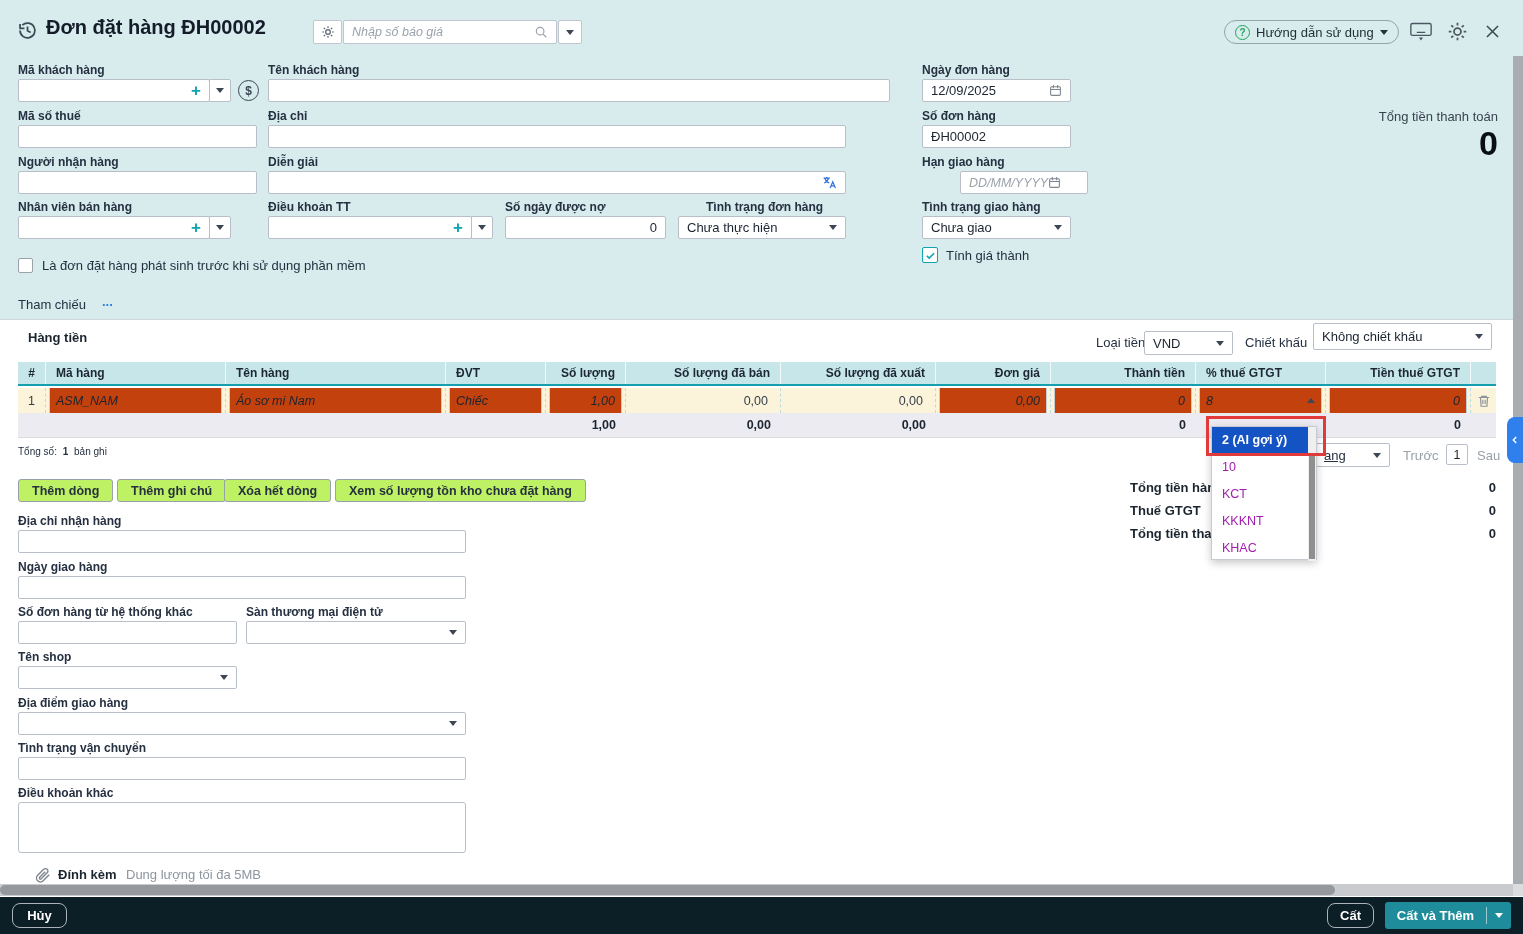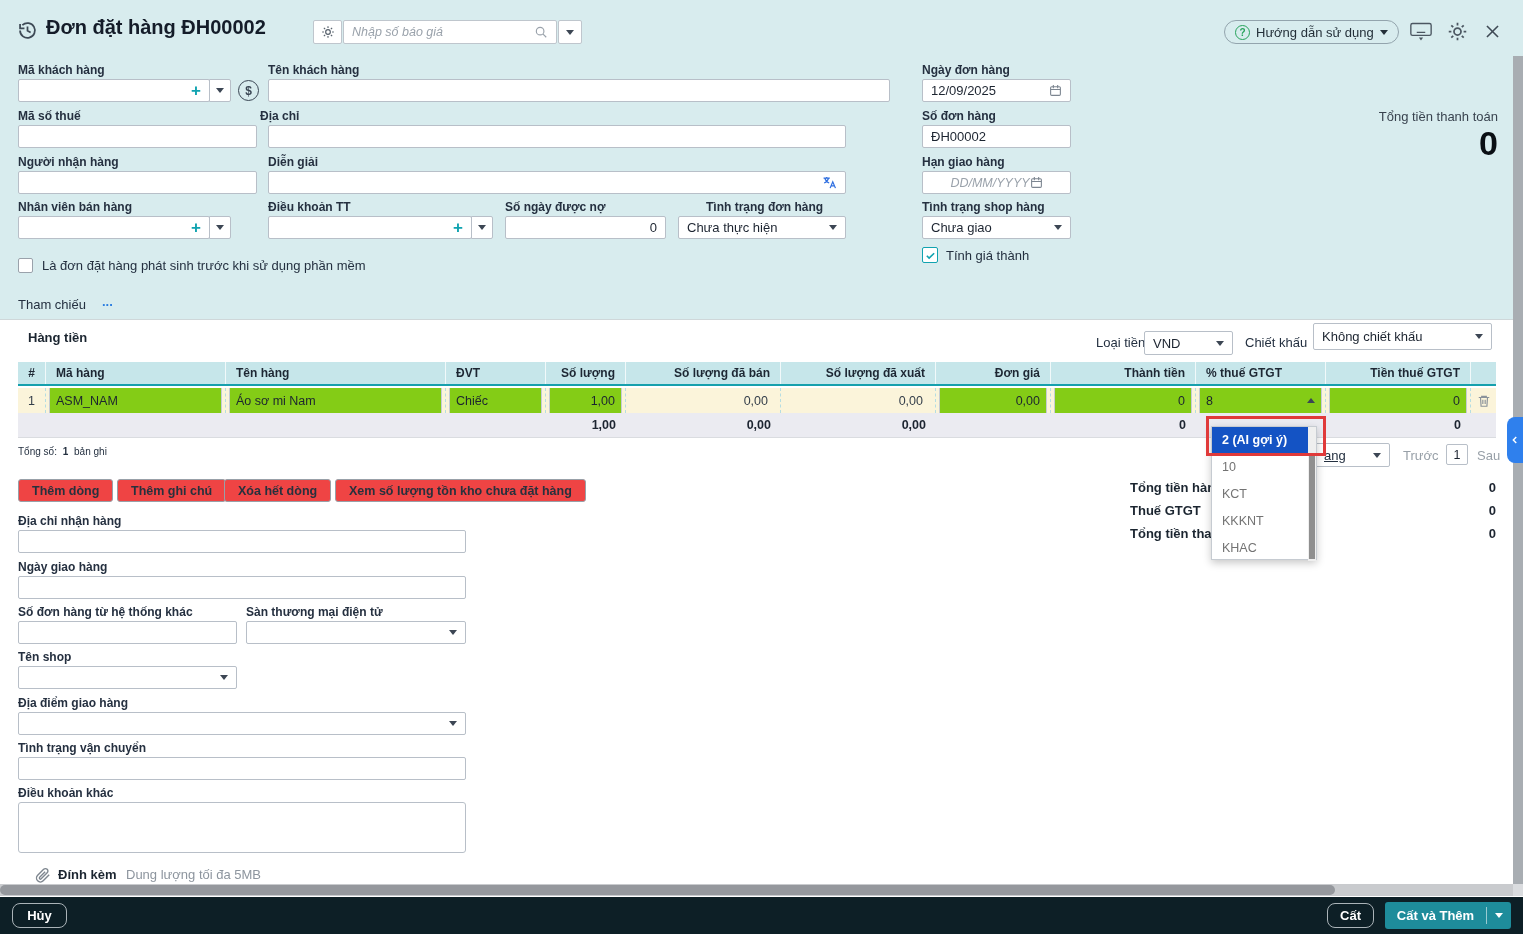--- a/index.html
+++ b/index.html
@@ -26,33 +26,33 @@
   .cklabel { position:absolute; font-size:13px; color:#243040; white-space:nowrap; }
   
   .grid { display:grid; grid-template-columns:27px 180px 220px 100px 80px 155px 155px 115px 145px 130px 145px 26px; }
   .thead { position:absolute; left:18px; top:362px; width:1478px; height:24px; background:#c6e6ea; border-bottom:2px solid #16a0ad; }
   .th { display:flex; align-items:center; padding:0 10px; font-weight:700; font-size:12px; color:#1d2733; border-left:1px solid rgba(255,255,255,.75); overflow:hidden; white-space:nowrap; }
   .th:first-child { border-left:none; justify-content:center; padding:0; }
   .th.r { justify-content:flex-end; }
   .trow { position:absolute; left:18px; top:388px; width:1478px; height:25px; background:#fbf4da; }
   .td { position:relative; display:flex; align-items:center; border-left:1px dashed #b5dde2; overflow:hidden; }
   .td:first-child { border-left:none; justify-content:center; font-size:12.5px; color:#343e4a; }
-  .ci { flex:1; margin:2px 3px; background:#84cc16; border:1px solid #c6ccd4; border-radius:2px; height:35px;
-        display:flex; align-items:center; padding:0 6px; font-size:12.5px; white-space:nowrap; }
+  .ci { flex:1; margin:2px 3px; background:#c2410c; border:1px solid #c6ccd4; border-radius:2px; height:35px;
+        display:flex; align-items:center; padding:0 6px; font-size:12.5px; white-space:nowrap;font-style:italic; }
   .ci.r { justify-content:flex-end; }
   .ro { flex:1; text-align:right; padding:0 12px; font-size:12.5px; color:#343e4a; }
   .tsum { position:absolute; left:18px; top:413px; width:1478px; height:25px; background:#ebebf1; border-bottom:1px solid #dadce0; }
   .ts { display:flex; align-items:center; justify-content:flex-end; padding:0 9px; font-weight:700; font-size:12.5px; color:#1c2430; }
   
-  .wbtn { position:absolute; height:23px; background:#ef4444; border:1px solid #98a0a8; border-radius:3px;
+  .wbtn { position:absolute; height:23px; background:#bef264; border:1px solid #98a0a8; border-radius:3px;
           display:flex; align-items:center; justify-content:center; padding:0 13px; font-size:12.5px; font-weight:700; color:#27313d; white-space:nowrap; }
   
   .popup { position:absolute; left:1211px; top:426px; width:106px; height:134px; background:#fff; border:1px solid #c6cbd1;
            box-shadow:0 3px 8px rgba(0,0,0,.22); z-index:30; }
-  .opt { height:26.8px; display:flex; align-items:center; padding:0 10px; font-size:12.5px; color:#737373; white-space:nowrap; }
+  .opt { height:26.8px; display:flex; align-items:center; padding:0 10px; font-size:12.5px; color:#a21caf; white-space:nowrap; }
   .opt.selected { background:#1453c4; color:#fff; font-weight:700; }
   .redbox { position:absolute; left:1206px; top:416px; width:120px; height:40px; border:3px solid #e03a3a; z-index:31; pointer-events:none; }
   
   .footer { position:absolute; left:0; top:897px; width:1523px; height:37px; background:#0d1f26; }
   .fbtn { position:absolute; height:25px; border:1px solid #aab3b8; border-radius:8px; background:transparent;
           display:flex; align-items:center; justify-content:center; color:#fff; font-size:13px; font-weight:700; }
   svg { display:block; }
 </style>
 </head>
 <body>
@@ -133,40 +133,40 @@
           <path d="M8 2v6M16 2v6M3 10h18"></path>
         </svg>
       </span>
   </div>
 
   <div class="abs" style="left:1098px;top:109px;width:400px;text-align:right;font-size:13px;color:#39434f;">Tổng tiền thanh toán</div>
   <div class="abs" style="left:1098px;top:124px;width:400px;text-align:right;font-size:34px;font-weight:700;color:#0a0f14;">0</div>
 
   <div class="lb" style="left:18px;top:109px;">Mã số thuế</div>
   <div class="ip" style="left:18px;top:125px;width:239px;"></div>
-  <div class="lb" style="left:260px;top:109px;">Địa chỉ</div>
+  <div class="lb" style="left:268px;top:109px;">Địa chỉ</div>
   <div class="ip" style="left:268px;top:125px;width:578px;"></div>
   <div class="lb" style="left:922px;top:109px;">Số đơn hàng</div>
   <div class="ip" style="left:922px;top:125px;width:149px;">
       <span>ĐH00002</span>
     </div>
 
   <div class="lb" style="left:18px;top:155px;">Người nhận hàng</div>
   <div class="ip" style="left:18px;top:171px;width:239px;"></div>
   <div class="lb" style="left:268px;top:155px;">Diễn giải</div>
   <div class="ip" style="left:268px;top:171px;width:578px;justify-content:flex-end;">
     <span style="color:#2f6fe0;">
         <svg width="15" height="15" viewBox="0 0 24 24" fill="none" stroke="currentColor" stroke-width="2">
           <path d="M2.5 5h10M7.5 3v2M4.5 5c1 3.8 3.7 6.6 7 7.8M10.5 5c-1 3.8-3.7 6.6-7 7.8"></path>
           <path d="M13 21l4.2-10L21.5 21M14.6 17.4h5.2"></path>
         </svg>
       </span>
   </div>
   <div class="lb" style="left:922px;top:155px;">Hạn giao hàng</div>
-  <div class="ip" style="left:922px;top:171px;width:149px;justify-content:center;">
+  <div class="ip" style="left:960px;top:171px;width:128px;justify-content:flex-start;">
     <span class="ph">DD/MM/YYYY</span>
     <span style="color:#7c8590;">
         <svg width="13" height="13" viewBox="0 0 24 24" fill="none" stroke="currentColor" stroke-width="2">
           <rect x="3" y="5" width="18" height="16" rx="2"></rect>
           <path d="M8 2v6M16 2v6M3 10h18"></path>
         </svg>
       </span>
   </div>
 
   <div class="lb" style="left:18px;top:200px;">Nhân viên bán hàng</div>
@@ -189,21 +189,21 @@
   <div class="ip r" style="left:505px;top:216px;width:161px;">
       <span>0</span>
     </div>
 
   <div class="lb" style="left:678px;top:200px;margin-left:28px;">Tình trạng đơn hàng</div>
   <div class="selbox" style="left:678px;top:216px;width:168px;">
     <span>Chưa thực hiện</span>
       <span class="tri-d"></span>
   </div>
 
-  <div class="lb" style="left:922px;top:200px;">Tình trạng shop hàng</div>
+  <div class="lb" style="left:922px;top:200px;">Tình trạng giao hàng</div>
   <div class="selbox" style="left:922px;top:216px;width:149px;">
     <span>Chưa giao</span>
       <span class="tri-d"></span>
   </div>
 
   <div class="chk on icbtn" style="left:922px;top:247px;width:16px;height:16px;">
     <svg width="11" height="11" viewBox="0 0 24 24" fill="none" stroke="#10a3b0" stroke-width="3.5">
         <path d="M4 12.5l5 5L20 7"></path>
       </svg>
   </div>

